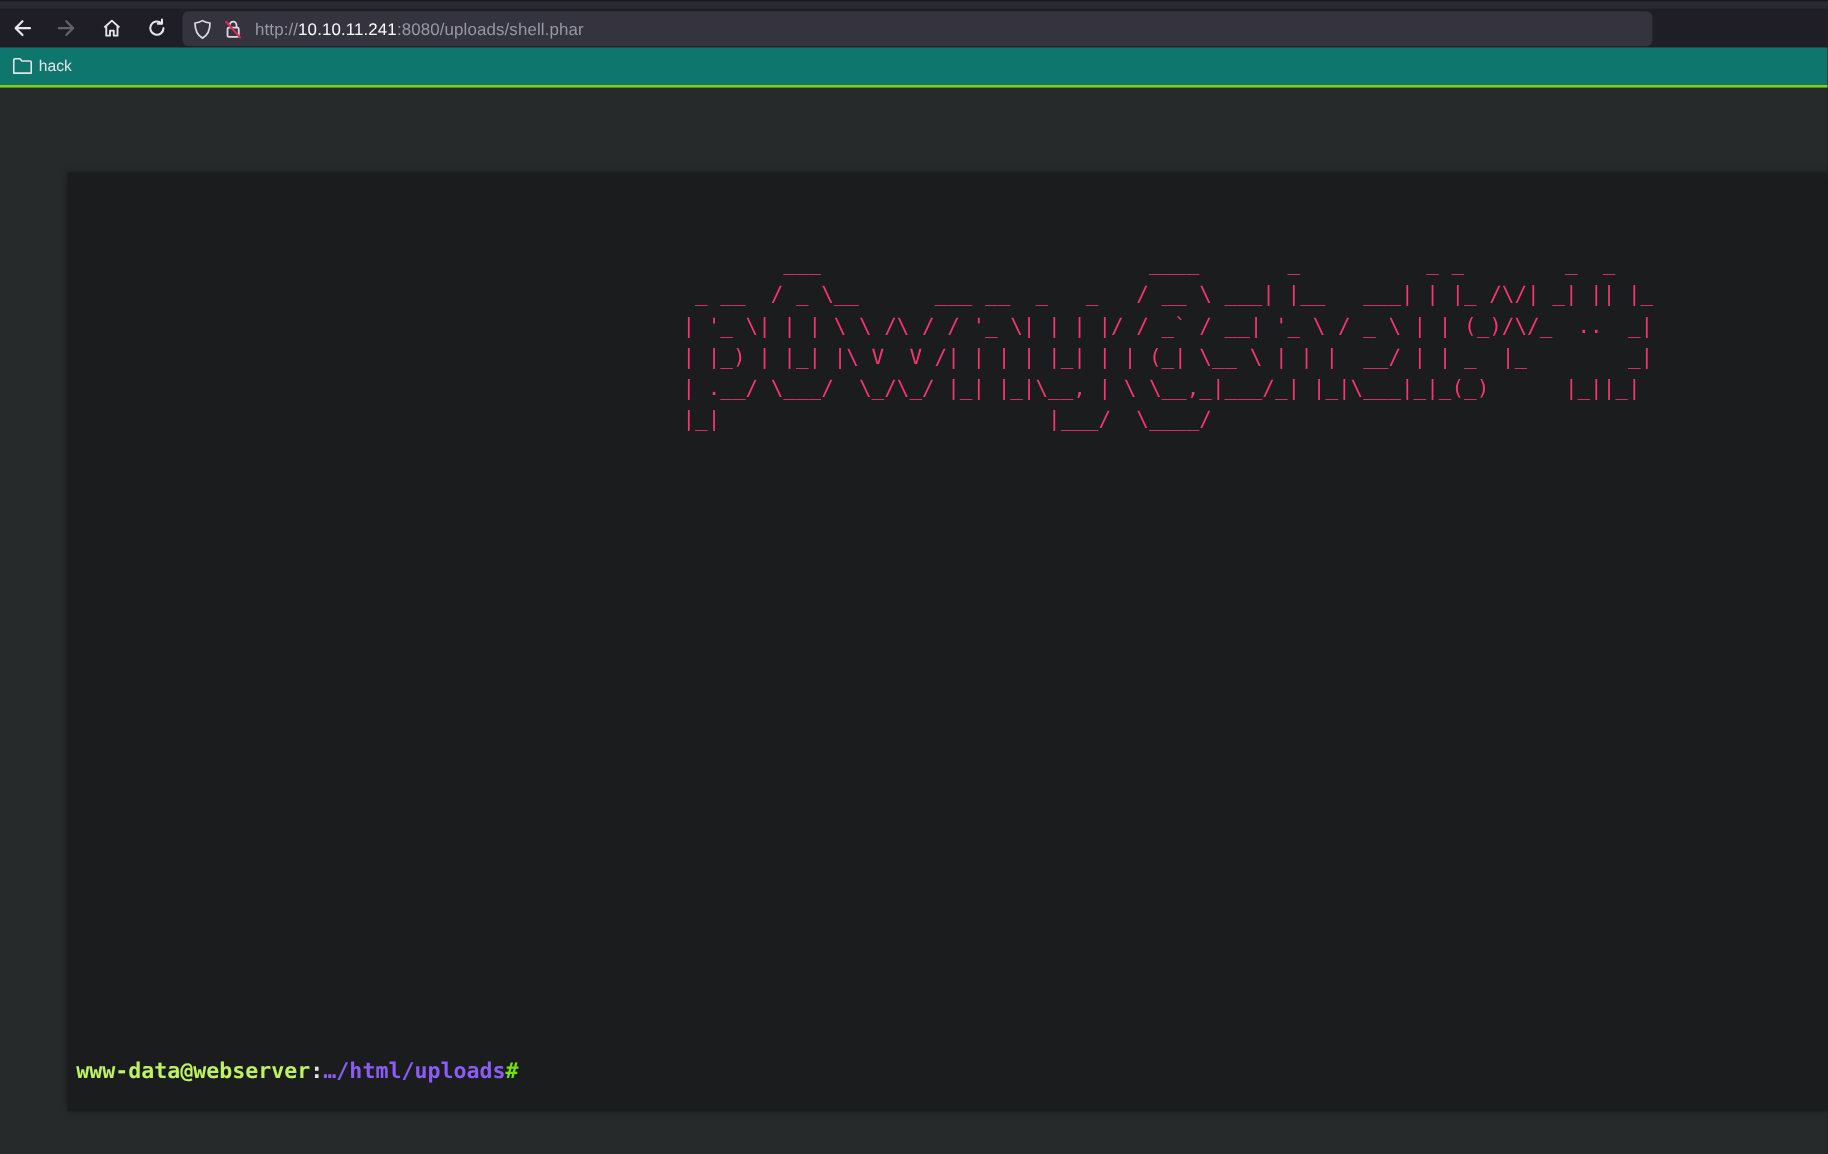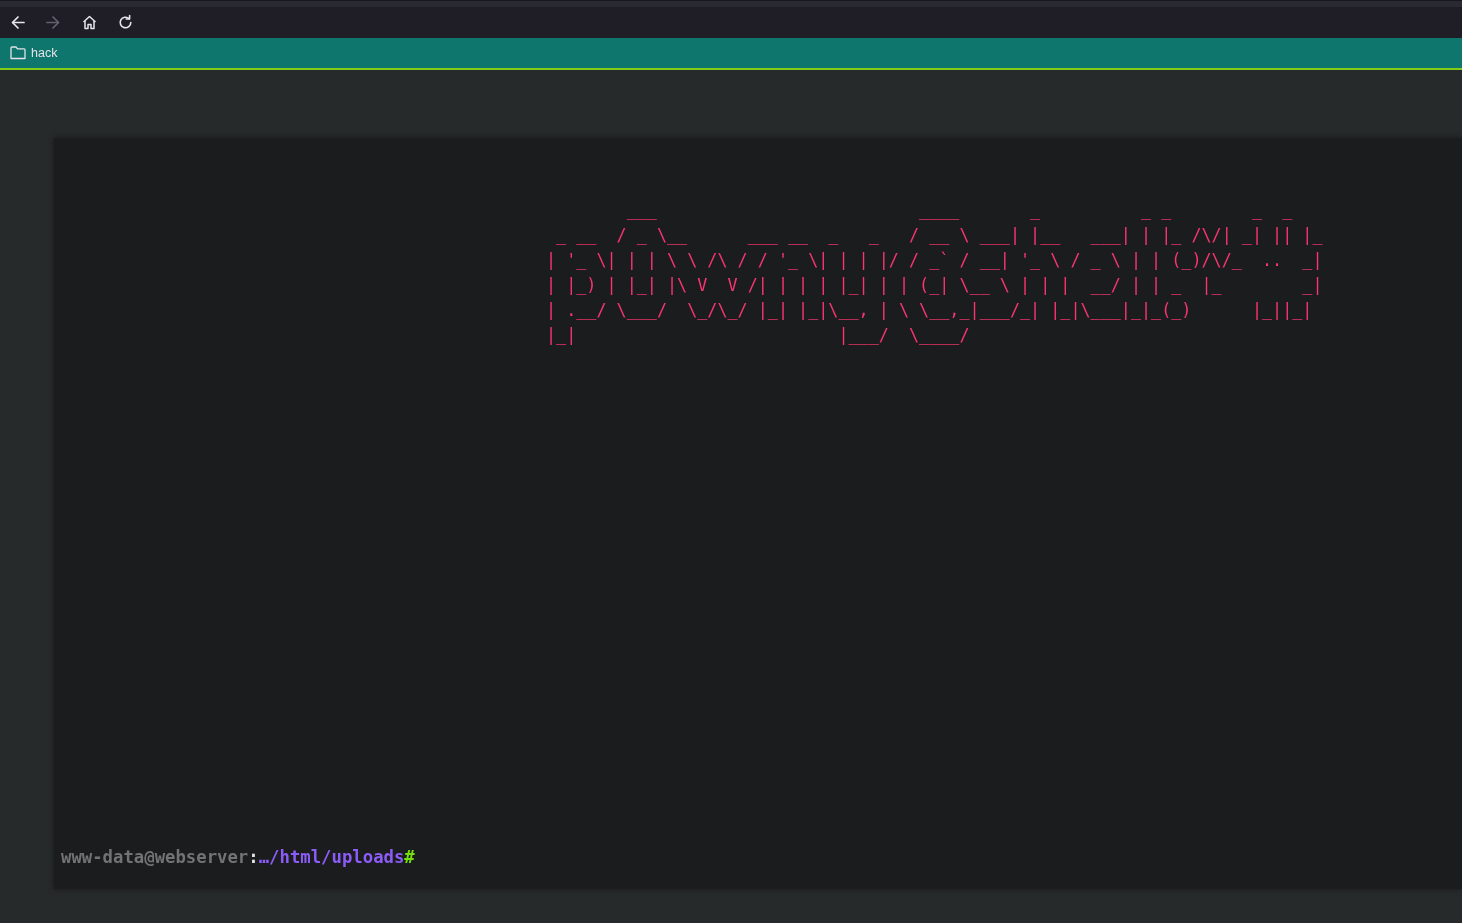--- a/index.html
+++ b/index.html
@@ -78,20 +78,35 @@
 
   <div class="tb-btn reload">
     <span>
       <svg width="17" height="17" viewBox="0 0 17 17" fill="none" stroke="#e6e6ec" stroke-width="1.6" stroke-linecap="round">
         <path d="M13.8 8.5 a5.3 5.3 0 1 1 -1.7 -3.9"></path>
         <path d="M12.6 1.6 V5 H9.2" stroke-linejoin="round"></path>
       </svg>
     </span>
   </div>
 
+  <div class="urlbar">
+    <span class="icn">
+      <svg width="16" height="17" viewBox="0 0 16 17" fill="none" stroke="#dcdce4" stroke-width="1.4" stroke-linejoin="round">
+        <path d="M8 1.5 C10 2.8 12.2 3.3 14 3.4 C14 9 12.5 13 8 15.5 C3.5 13 2 9 2 3.4 C3.8 3.3 6 2.8 8 1.5 Z"></path>
+      </svg>
+    </span>
+    <span class="icn">
+      <svg width="17" height="17" viewBox="0 0 17 17" fill="none">
+        <rect x="4" y="7" width="9" height="7.5" rx="1.2" stroke="#dcdce4" stroke-width="1.4"></rect>
+        <path d="M5.8 7 V5 a2.7 2.7 0 0 1 5.4 0 V7" stroke="#dcdce4" stroke-width="1.4"></path>
+        <line x1="2.5" y1="2" x2="14.5" y2="15.5" stroke="#e22850" stroke-width="1.7"></line>
+      </svg>
+    </span>
+    <span class="url-text"><span class="url-dim">http://</span><span class="url-host">10.10.11.241</span><span class="url-dim">:8080/uploads/shell.phar</span></span>
+  </div>
 </div>
 
 <div class="bookmarks">
   <div class="bm-item">
     <span>
       <svg width="16" height="14" viewBox="0 0 16 14" fill="none" stroke="#e3e3e9" stroke-width="1.3" stroke-linejoin="round">
         <path d="M1 12.5 V2 a1 1 0 0 1 1 -1 H6 L7.5 2.8 H14 a1 1 0 0 1 1 1 V12.5 Z"></path>
       </svg>
     </span>
     <span class="bm-label">hack</span>
@@ -100,15 +115,15 @@
 
 <div class="page">
   <div class="terminal">
     <pre class="logo" style="color: rgb(247, 53, 110);">        ___                          ____       _          _ _        _  _
  _ __  / _ \__      ___ __  _   _   / __ \ ___| |__   ___| | |_ /\/| _| || |_
 | '_ \| | | \ \ /\ / / '_ \| | | |/ / _` / __| '_ \ / _ \ | | (_)/\/_  ..  _|
 | |_) | |_| |\ V  V /| | | | |_| | | (_| \__ \ | | |  __/ | | _  |_        _|
 | .__/ \___/  \_/\_/ |_| |_|\__, | \ \__,_|___/_| |_|\___|_|_(_)      |_||_|
 |_|                          |___/  \____/</pre>
 
-    <div class="prompt"><span style="color: #737373;">www-data@webserver</span><span style="color: rgb(226, 226, 226);">:</span><span style="color: #8b5cf6;">…/html/uploads</span><span style="color: rgb(117, 223, 11);">#</span></div>
+    <div class="prompt"><span style="color: #bef264;">www-data@webserver</span><span style="color: rgb(226, 226, 226);">:</span><span style="color: #8b5cf6;">…/html/uploads</span><span style="color: rgb(117, 223, 11);">#</span></div>
   </div>
 </div>
 
 </body></html>

